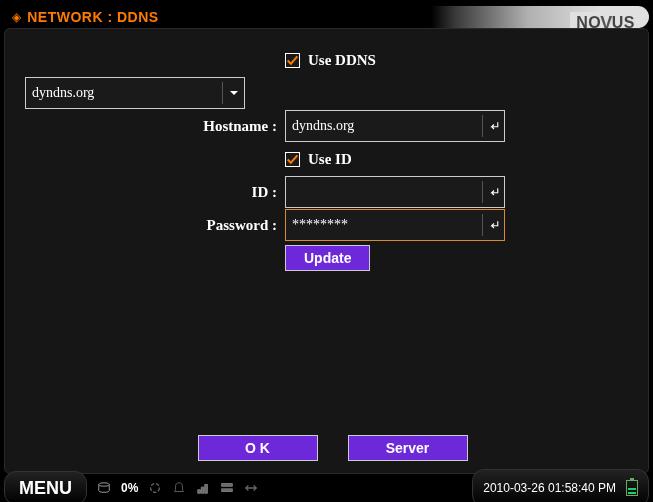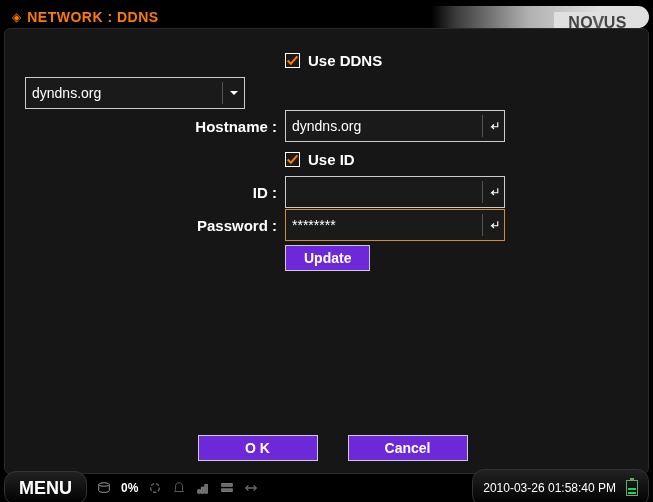--- a/index.html
+++ b/index.html
@@ -61,21 +61,21 @@
     right: 8px;
     top: 6px;
     height: 22px;
     display: flex;
     align-items: center;
     font-weight: bold;
     color: #444;
     font-size: 16px;
     letter-spacing: 0.5px;
     background: #e0e0e0;
-    padding: 0 14px;
+    padding: 0 6px;
     border-radius: 0 11px 11px 0;
   }
   .brand .v {
     color: #555;
     font-size: 18px;
     margin: 0 -1px;
   }
   .content {
     position: absolute;
     top: 28px;
@@ -88,20 +88,21 @@
     padding: 18px 20px 12px 20px;
   }
   .form-area {
     width: 100%;
   }
   .row {
     display: flex;
     align-items: center;
     margin-bottom: 7px;
     height: 26px;
+    font-family: Liberation Serif, serif;
   }
   .label-col {
     width: 260px;
     text-align: right;
     padding-right: 8px;
     font-size: 15px;
     font-weight: bold;
     color: #fff;
   }
   .field-col {
@@ -356,21 +357,21 @@
         <div class="spacer"></div>
         <div>
           <div class="btn">Update</div>
         </div>
       </div>
 
     </div>
 
     <div class="button-bar">
       <div class="btn">O K</div>
-      <div class="btn">Cancel</div>
+      <div class="btn">Server</div>
     </div>
 
   </div>
 
   <div class="statusbar">
     <div class="menu-pill">MENU</div>
     <div class="status-mid">
       <span class="mini-icon">
         <svg viewBox="0 0 16 16">
             <ellipse cx="8" cy="4" rx="6" ry="2" fill="none" stroke="#aaa"></ellipse>

